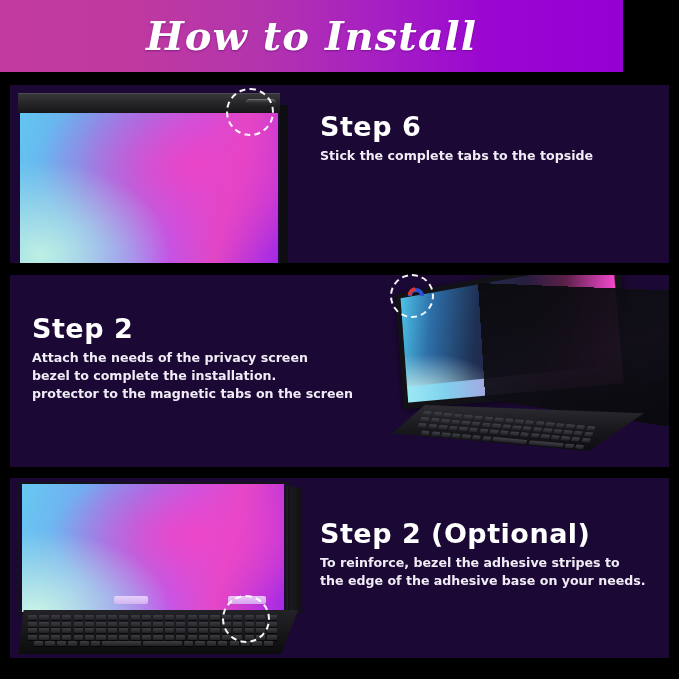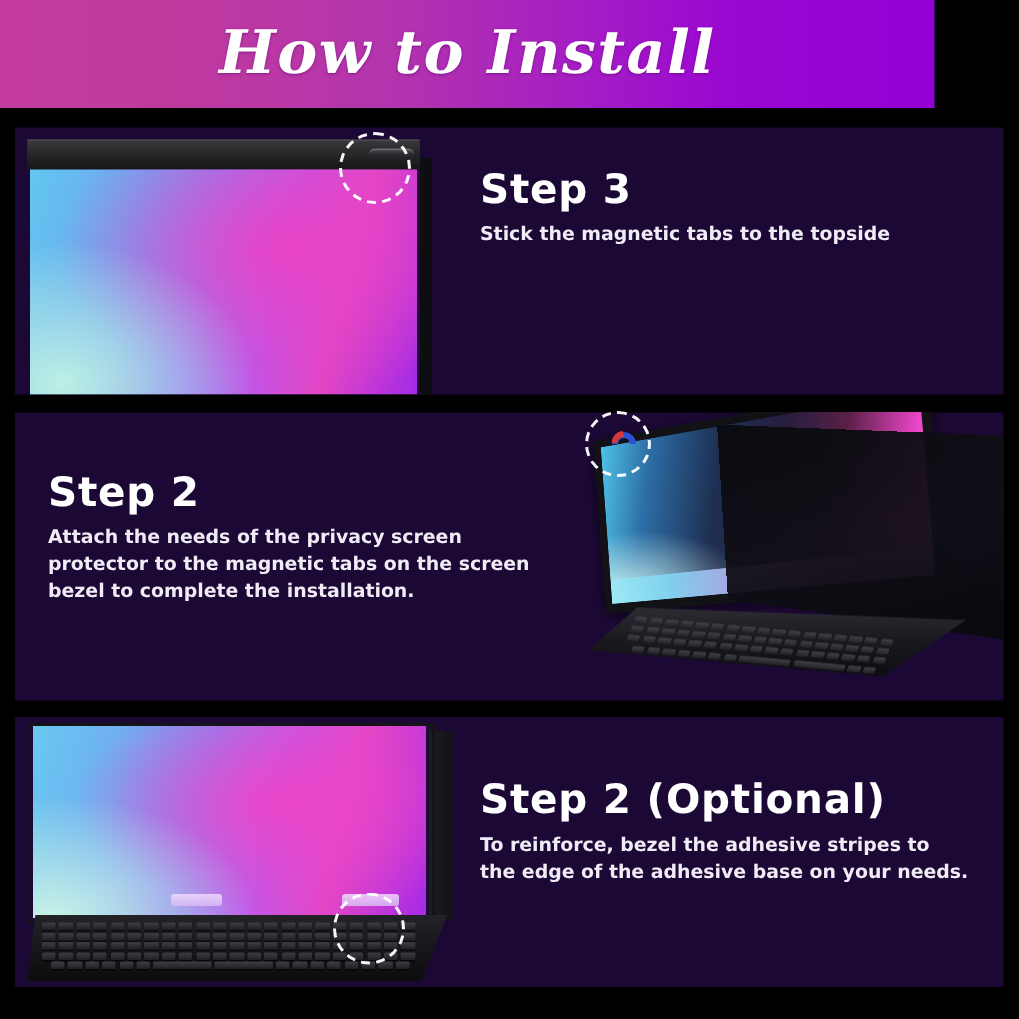--- a/index.html
+++ b/index.html
@@ -189,38 +189,38 @@
     <div class="panel-inner">
 
       <div class="lap1">
         <div class="bezel"></div>
         <div class="tab"></div>
         <div class="screen"></div>
         <div class="side"></div>
       </div>
 
       <div class="txt t1">
-        <div class="step-title">Step 3</div>
+        <div class="step-title">Step 6</div>
         <div class="step-body">
-          <div>Stick the magnetic tabs to the topside</div>
+          <div>Stick the complete tabs to the topside</div>
         </div>
       </div>
 
     </div>
   </div>
 
   <div class="panel p2">
     <div class="panel-inner">
 
       <div class="txt t2">
         <div class="step-title">Step 2</div>
         <div class="step-body">
           <div>Attach the needs of the privacy screen</div>
+          <div>bezel to complete the installation.</div>
           <div>protector to the magnetic tabs on the screen</div>
-          <div>bezel to complete the installation.</div>
         </div>
       </div>
 
       <div class="lap2">
         <div class="lid">
           <div class="scr"></div>
           <div class="scrbottom"></div>
         </div>
         <div class="film"></div>
         <div class="base"></div>

